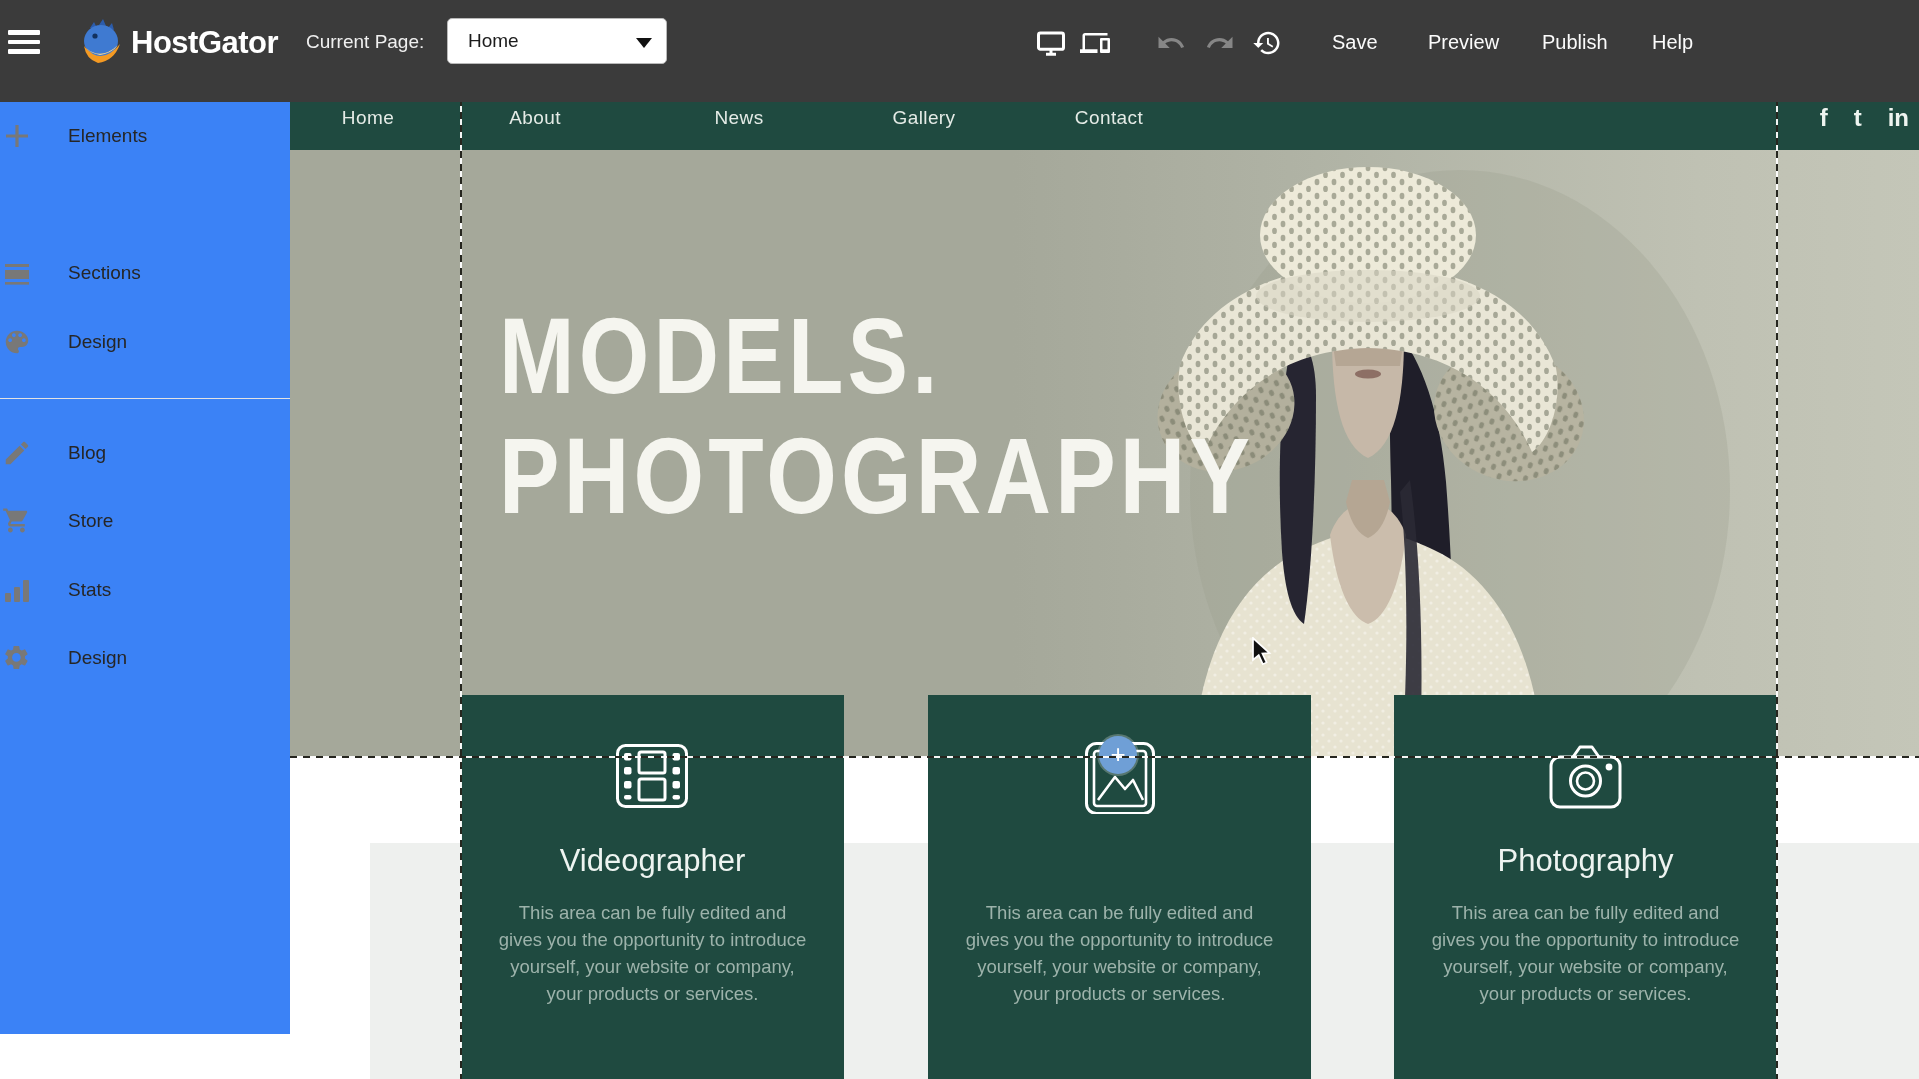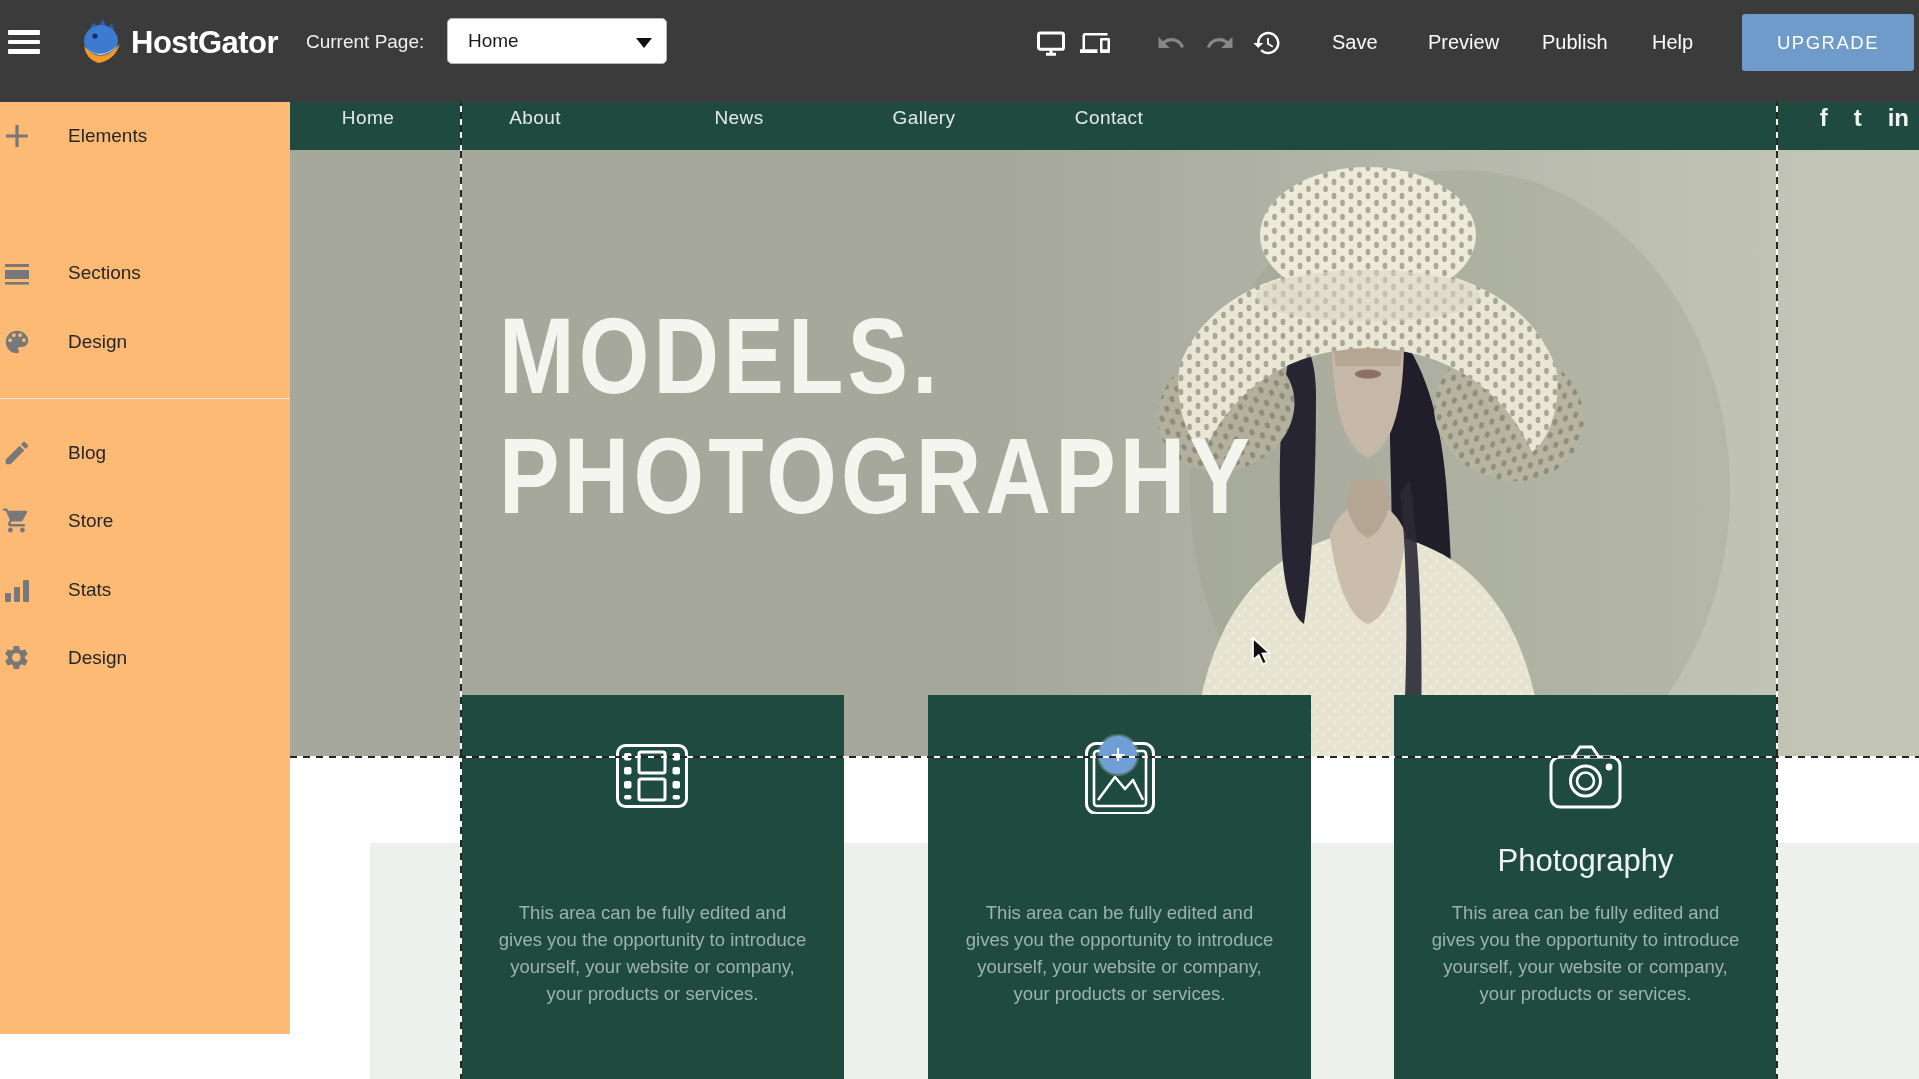--- a/index.html
+++ b/index.html
@@ -20,21 +20,21 @@
   .page-select .caret{position:absolute;right:14px;top:19px;width:0;height:0;
     border-left:8px solid transparent;border-right:8px solid transparent;border-top:10px solid #111;}
   .tb-icon{position:absolute;top:28px;width:30px;height:30px;cursor:pointer;}
   .tb-text{position:absolute;top:31px;color:#fbfbfb;font-size:20px;cursor:pointer;}
   .upgrade{position:absolute;left:1742px;top:14px;width:172px;height:57px;
     background:var(--upgrade_bg,#6f9bcb);border:none;border-radius:3px;color:#fff;
     font-size:18.5px;letter-spacing:1.5px;text-align:center;line-height:57px;cursor:pointer;
     font-family:"Liberation Sans",sans-serif;}
 
   
-  .sidebar{position:absolute;left:0;top:86px;width:290px;height:948px;background:#fdba74;z-index:25;}
+  .sidebar{position:absolute;left:0;top:86px;width:290px;height:948px;background:#3b82f6;z-index:25;}
   .sb-row{position:absolute;left:0;width:290px;height:40px;cursor:pointer;}
   .sb-row .ic{position:absolute;left:2px;top:5px;width:30px;height:30px;}
   .sb-row .lbl{position:absolute;left:68px;top:0;line-height:40px;font-size:19px;color:#262626;}
   .sb-divider{position:absolute;left:0;top:312px;width:290px;height:1px;background:#e3e3e3;}
 
   
   .canvas{position:absolute;left:290px;top:86px;width:1629px;height:993px;background:#fff;overflow:hidden;}
 
   .site-nav{position:absolute;left:0;top:0;width:1629px;height:64px;
     background:var(--nav_green,#1f4a40);z-index:2;}
@@ -107,21 +107,20 @@
     <path d="M18.4 10.6C16.55 8.99 14.15 8 11.5 8c-4.65 0-8.58 3.03-9.96 7.22L3.9 16c1.05-3.19 4.05-5.5 7.6-5.5 1.95 0 3.73.72 5.12 1.88L13 16h9V7l-3.6 3.6z" fill="#868686"></path>
   </svg>
   <svg class="tb-icon" style="left:1252px" viewBox="0 0 24 24">
     <path d="M13 3c-4.97 0-9 4.03-9 9H1l3.89 3.89.07.14L9 12H6c0-3.87 3.13-7 7-7s7 3.13 7 7-3.13 7-7 7c-1.93 0-3.68-.79-4.94-2.06l-1.42 1.42C8.27 19.99 10.51 21 13 21c4.97 0 9-4.03 9-9s-4.03-9-9-9zm-1 5v5l4.28 2.54.72-1.21-3.5-2.08V8H12z" fill="#fff"></path>
   </svg>
 
   <div class="tb-text" style="left:1332px">Save</div>
   <div class="tb-text" style="left:1428px">Preview</div>
   <div class="tb-text" style="left:1542px">Publish</div>
   <div class="tb-text" style="left:1652px">Help</div>
-  <div class="upgrade">UPGRADE</div>
 </div>
 
 <div class="sidebar">
   <div class="sb-row" style="top:30px">
     <svg class="ic" viewBox="0 0 30 30">
         <path d="M15 4V26 M4 15H26" stroke="#787878" stroke-width="3.2" fill="none"></path>
       </svg>
     <span class="lbl">Elements</span>
   </div>
   <div class="sb-row" style="top:167px">
@@ -248,20 +247,21 @@
         <rect x="8" y="37" width="7.5" height="7.5" rx="2" fill="#fff"></rect>
           <rect x="8" y="51" width="7.5" height="4.5" rx="2" fill="#fff"></rect>
         <rect x="56.5" y="9" width="7.5" height="7.5" rx="2" fill="#fff"></rect>
           <rect x="56.5" y="23" width="7.5" height="7.5" rx="2" fill="#fff"></rect>
         <rect x="56.5" y="37" width="7.5" height="7.5" rx="2" fill="#fff"></rect>
           <rect x="56.5" y="51" width="7.5" height="4.5" rx="2" fill="#fff"></rect>
         <rect x="23" y="8" width="26" height="21" rx="2" fill="none" stroke="#fff" stroke-width="3"></rect>
         <rect x="23" y="35" width="26" height="21" rx="2" fill="none" stroke="#fff" stroke-width="3"></rect>
       </g>
     </svg>
+    <div class="c-title">Videographer</div>
     <div class="c-body">This area can be fully edited and gives you the opportunity to introduce yourself, your website or company, your products or services.</div>
   </div>
 
   <div class="card" style="left:638px">
     <svg class="c-icon" viewBox="0 0 383 74">
       <g transform="translate(157,2)">
         <rect x="1.5" y="1.5" width="67" height="70" rx="10" fill="none" stroke="#fff" stroke-width="3"></rect>
         <rect x="9" y="9" width="52" height="55" rx="3" fill="none" stroke="#fff" stroke-width="2.6"></rect>
         <path d="M13 58 L30 35 L40 47 L48 38 L58 58" fill="none" stroke="#fff" stroke-width="2.6" stroke-linejoin="round"></path>
       </g>

